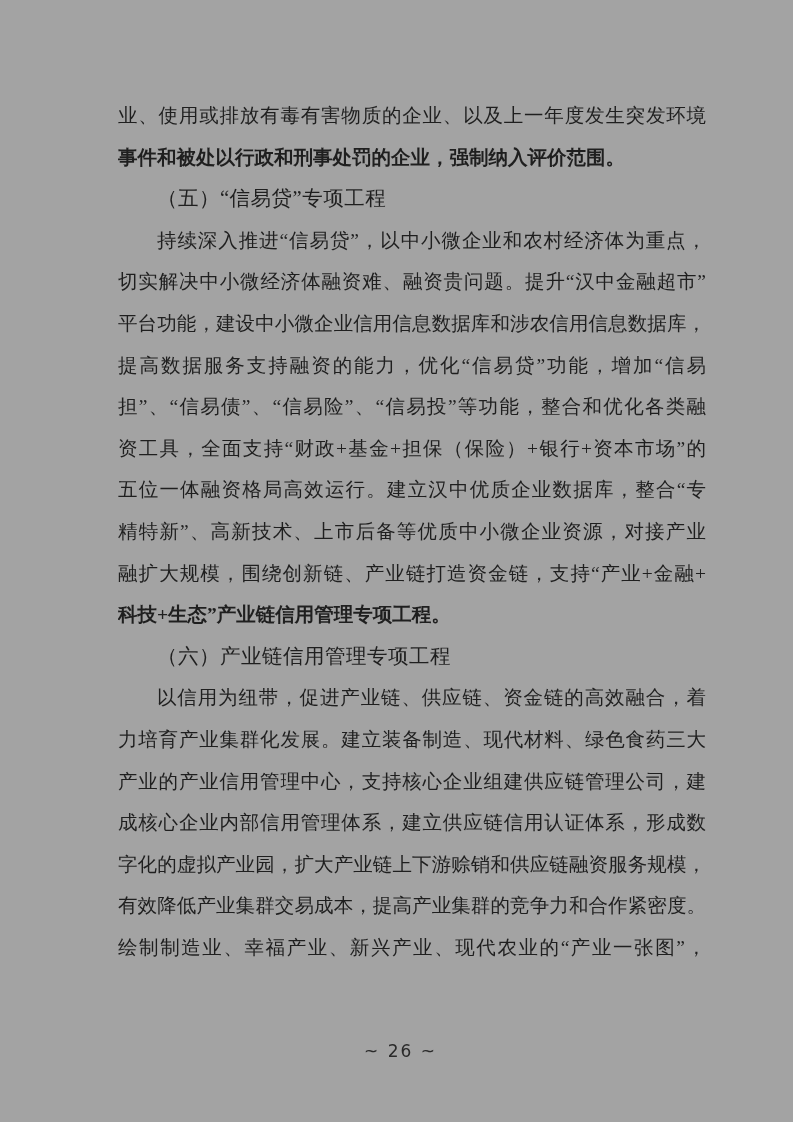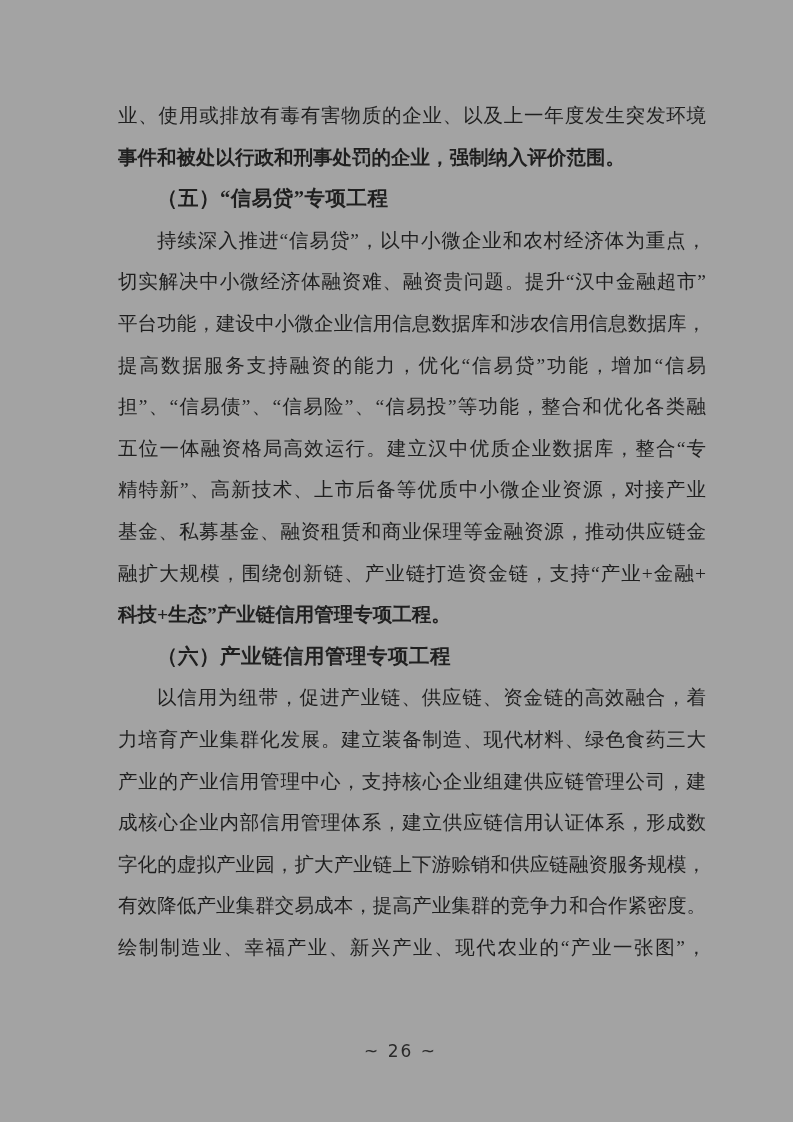--- a/index.html
+++ b/index.html
@@ -36,21 +36,21 @@
     text-align-last: left;
     font-weight: bold;
   }
   .line.indent {
     text-indent: 39px;
   }
   .line.heading {
     text-align: left;
     text-align-last: left;
     text-indent: 39px;
-    font-weight: bold;
+    font-weight: normal;
     font-size: 20.5px;
     letter-spacing: 0.5px;
   }
   .footer {
     position: absolute;
     top: 1041px;
     left: 4px;
     width: 100%;
     text-align: center;
     font-size: 17px;
@@ -65,23 +65,23 @@
 <div class="page">
   <div class="content">
     <div class="line">业、使用或排放有毒有害物质的企业、以及上一年度发生突发环境</div>
     <div class="line end">事件和被处以行政和刑事处罚的企业，强制纳入评价范围。</div>
     <div class="line heading">（五）“信易贷”专项工程</div>
     <div class="line indent">持续深入推进“信易贷”，以中小微企业和农村经济体为重点，</div>
     <div class="line">切实解决中小微经济体融资难、融资贵问题。提升“汉中金融超市”</div>
     <div class="line">平台功能，建设中小微企业信用信息数据库和涉农信用信息数据库，</div>
     <div class="line">提高数据服务支持融资的能力，优化“信易贷”功能，增加“信易</div>
     <div class="line">担”、“信易债”、“信易险”、“信易投”等功能，整合和优化各类融</div>
+    <div class="line">资工具，全面支持“财政+基金+担保（保险）+银行+资本市场”的</div>
     <div class="line">五位一体融资格局高效运行。建立汉中优质企业数据库，整合“专</div>
     <div class="line">精特新”、高新技术、上市后备等优质中小微企业资源，对接产业</div>
-    <div class="line">基金、私募基金、融资租赁和商业保理等金融资源，推动供应链金</div>
     <div class="line">融扩大规模，围绕创新链、产业链打造资金链，支持“产业+金融+</div>
     <div class="line end">科技+生态”产业链信用管理专项工程。</div>
     <div class="line heading">（六）产业链信用管理专项工程</div>
     <div class="line indent">以信用为纽带，促进产业链、供应链、资金链的高效融合，着</div>
     <div class="line">力培育产业集群化发展。建立装备制造、现代材料、绿色食药三大</div>
     <div class="line">产业的产业信用管理中心，支持核心企业组建供应链管理公司，建</div>
     <div class="line">成核心企业内部信用管理体系，建立供应链信用认证体系，形成数</div>
     <div class="line">字化的虚拟产业园，扩大产业链上下游赊销和供应链融资服务规模，</div>
     <div class="line">有效降低产业集群交易成本，提高产业集群的竞争力和合作紧密度。</div>
     <div class="line">绘制制造业、幸福产业、新兴产业、现代农业的“产业一张图”，</div>

